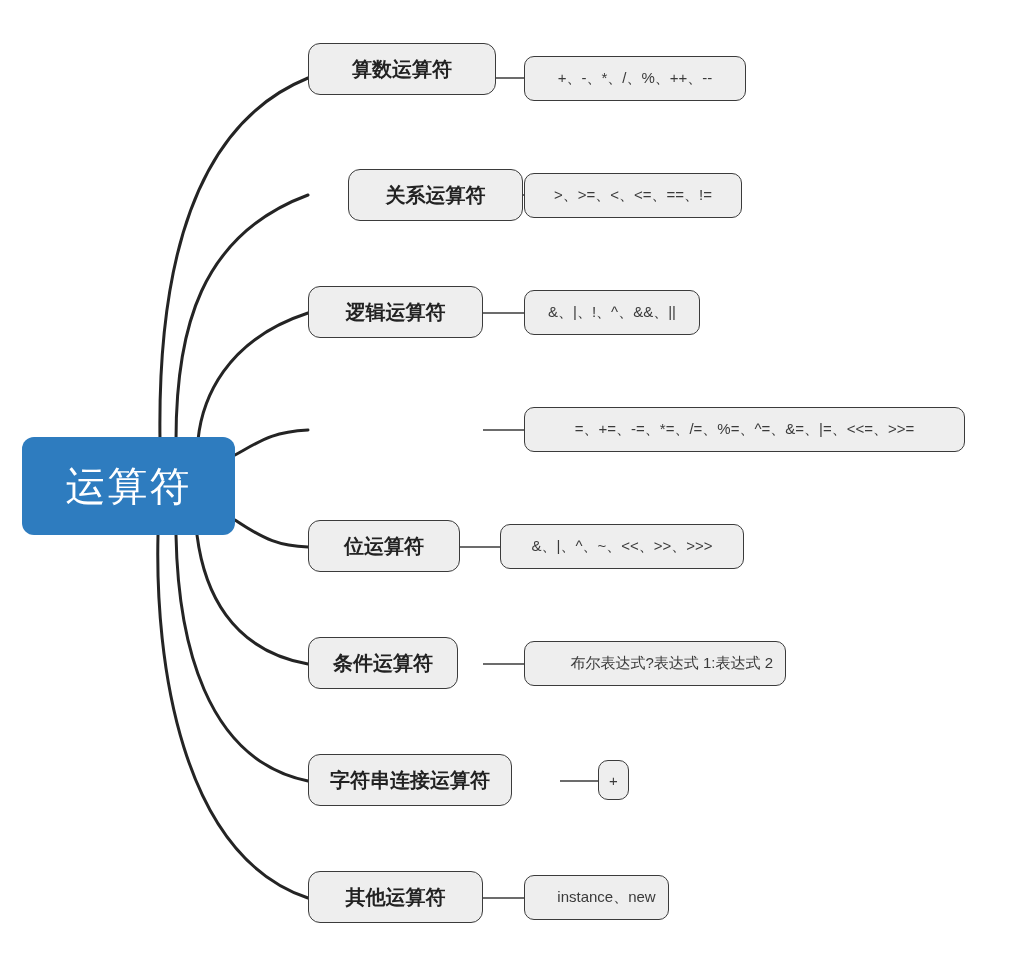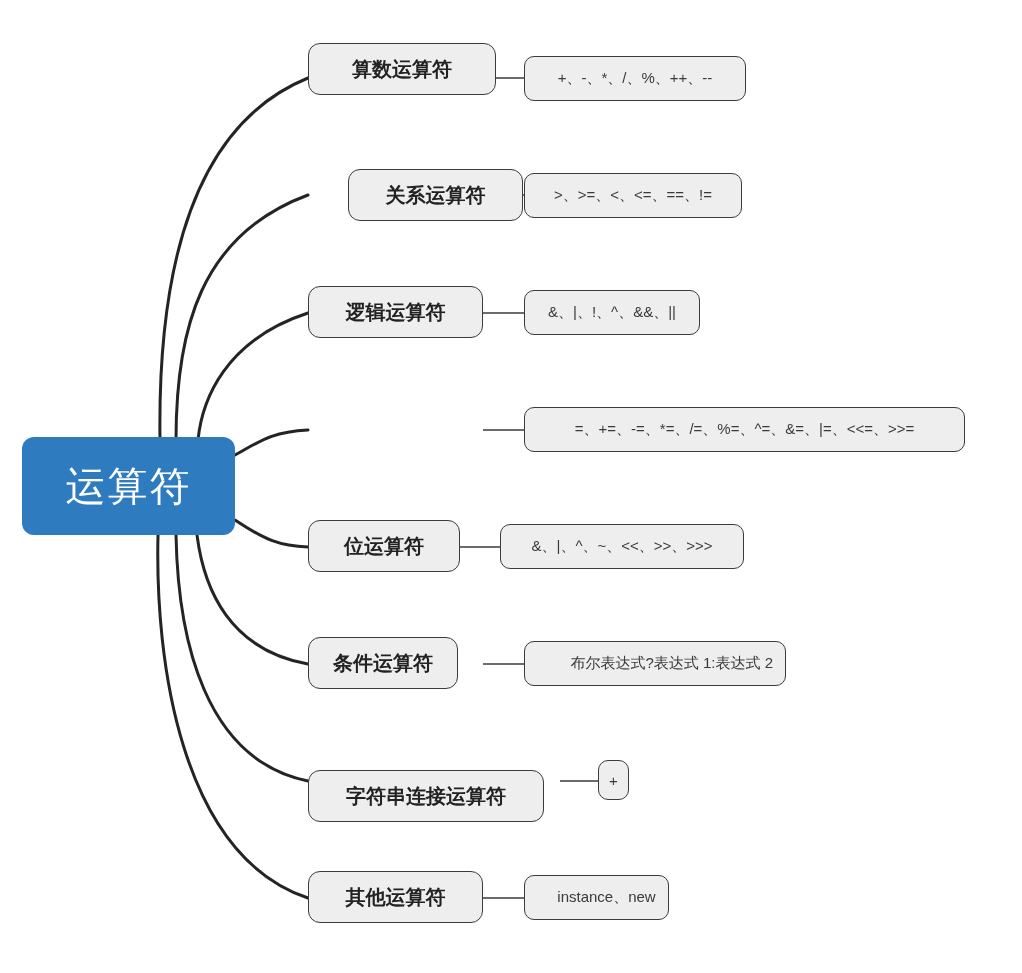--- a/index.html
+++ b/index.html
@@ -134,21 +134,21 @@
     <span>&amp;、|、^、~、&lt;&lt;、&gt;&gt;、&gt;&gt;&gt;</span>
   </div>
 
   <div class="node branch-node" style="left:308px; top:637px; width:150px;">
     <span>条件运算符</span>
   </div>
   <div class="node leaf-node" style="left:524px; top:641px; width:262px;justify-content:flex-end;">
     <span>布尔表达式?表达式 1:表达式 2</span>
   </div>
 
-  <div class="node branch-node" style="left:308px; top:754px; width:236px;margin-top:16px;">
+  <div class="node branch-node" style="left:308px; top:754px; width:204px;">
     <span>字符串连接运算符</span>
   </div>
   <div class="node leaf-node tiny" style="left:598px; top:760px; width:31px; height:40px;">
     <span>+</span>
   </div>
 
   <div class="node branch-node" style="left:308px; top:871px; width:175px;">
     <span>其他运算符</span>
   </div>
   <div class="node leaf-node" style="left:524px; top:875px; width:145px;padding-left:32px;">

